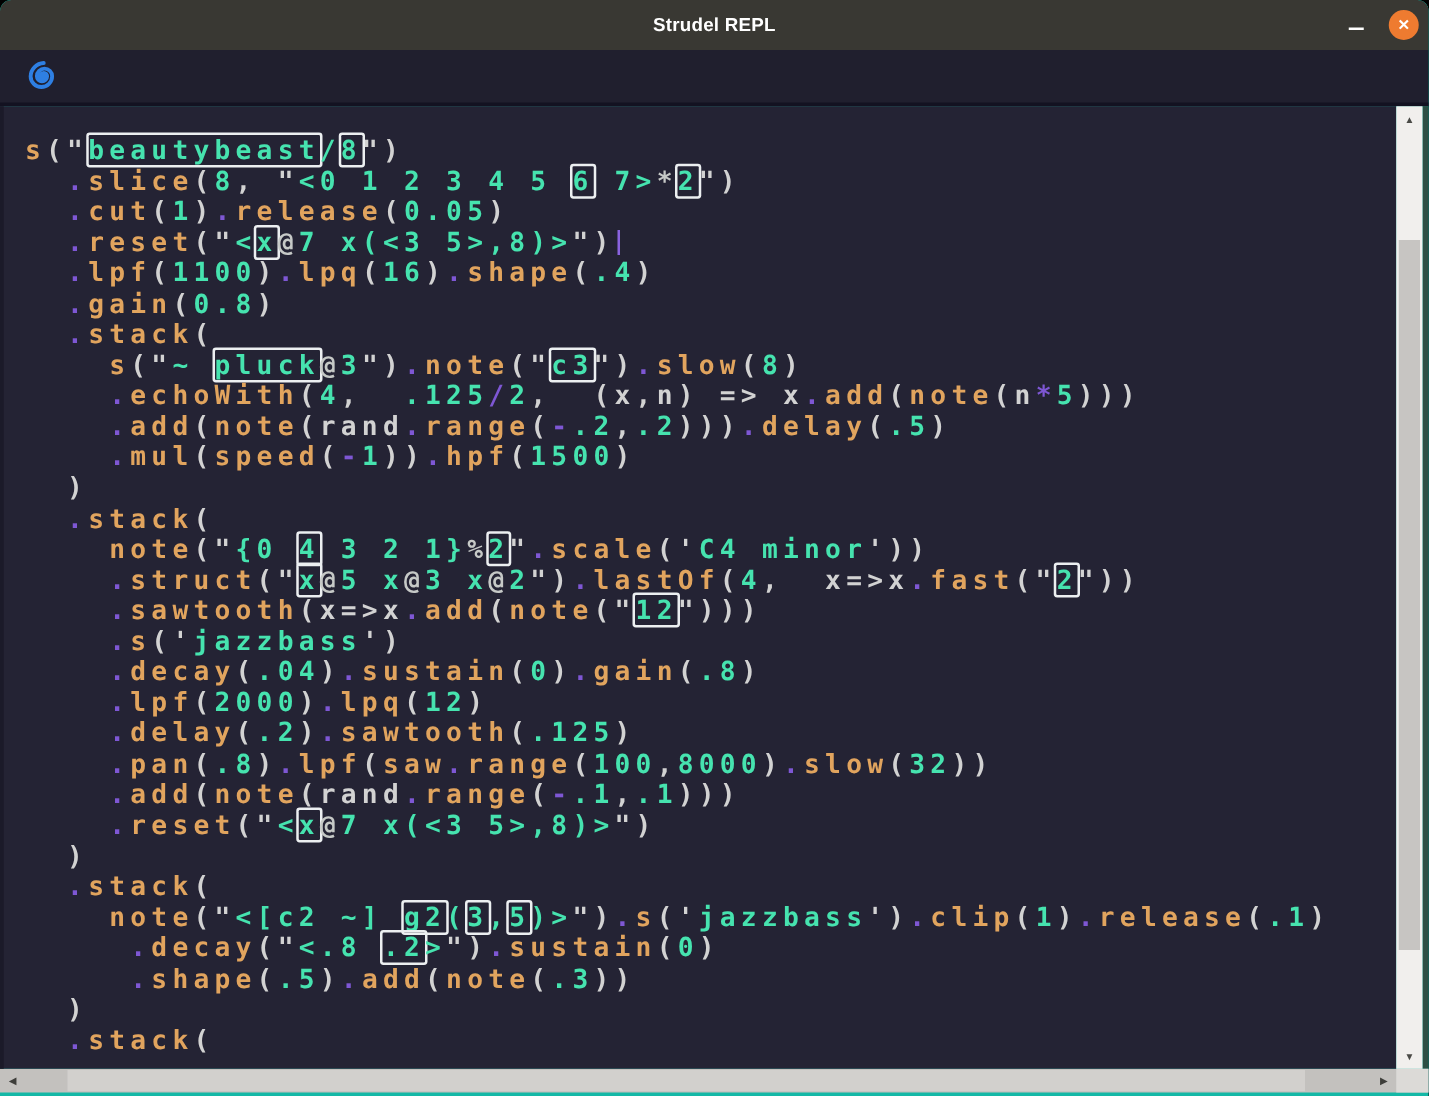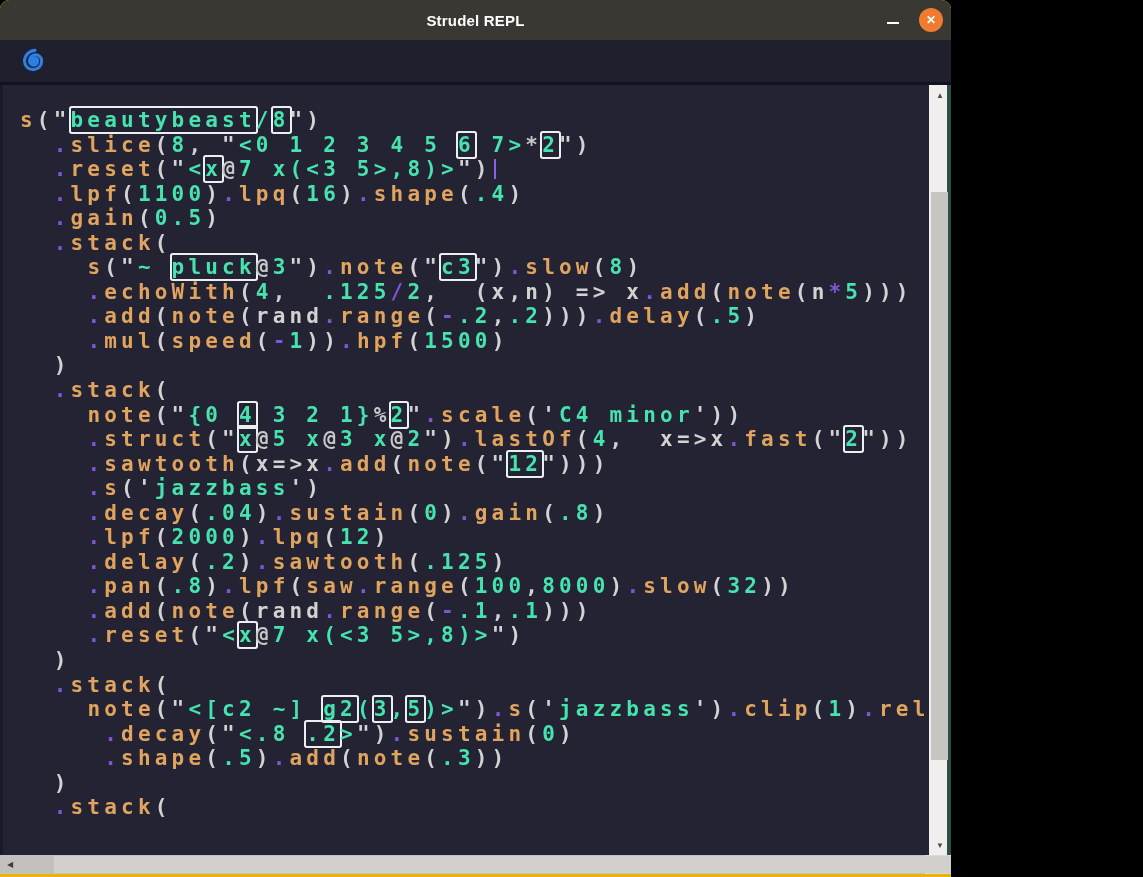--- a/index.html
+++ b/index.html
@@ -1,18 +1,18 @@
 <!DOCTYPE html>
 <html style="--c-fn: #e1a45e; --c-pn: #d2d2d2; --c-op: #7e57d4; --c-st: #46e3af; --c-at: #c6c9c7; --c-box: #eceff1;"><head>
 <meta charset="utf-8">
 <style>
   html,body{margin:0;padding:0;background:#000;}
   #window{
-    position:relative;width:951px;height:877px;overflow:hidden;
-    border-radius:9px 9px 0 0;background:#eab308;
+    position:relative;width:1143px;height:877px;overflow:hidden;
+    border-radius:9px 9px 0 0;background:#14b8a6;
     font-family:"Liberation Sans",sans-serif;
   }
   
   #titlebar{
     height:40px;background:#393833;display:flex;align-items:center;
     border-radius:9px 9px 0 0;position:relative;
   }
   #title{
     position:absolute;left:0;right:0;text-align:center;
     color:#ffffff;font-weight:bold;font-size:15px;letter-spacing:.2px;
@@ -98,23 +98,24 @@
                A 6.1,6.1 0 1 1 21.7,14
                A 8.6,8.6 0 1 1 4.5,14
                A 11,11 0 0 1 15,3.4" fill="none" stroke="#2e7fe3" stroke-width="3.1" stroke-linecap="round"></path>
     </svg>
   </div>
 
   <div id="main">
     <div id="editor">
         <div class="line"><span class="tk-fn">s</span><span class="tk-pn">("</span><span class="tk-st boxed">beautybeast</span><span class="tk-st">/</span><span class="tk-st boxed">8</span><span class="tk-pn">")</span></div>
         <div class="line"><span class="tk-pn">  </span><span class="tk-op">.</span><span class="tk-fn">slice</span><span class="tk-pn">(</span><span class="tk-st">8</span><span class="tk-pn">, "</span><span class="tk-st">&lt;0 1 2 3 4 5 </span><span class="tk-st boxed">6</span><span class="tk-st"> 7&gt;</span><span class="tk-at">*</span><span class="tk-st boxed">2</span><span class="tk-pn">")</span></div>
+        <div class="line"><span class="tk-pn">  </span><span class="tk-op">.</span><span class="tk-fn">cut</span><span class="tk-pn">(</span><span class="tk-st">1</span><span class="tk-pn">)</span><span class="tk-op">.</span><span class="tk-fn">release</span><span class="tk-pn">(</span><span class="tk-st">0.05</span><span class="tk-pn">)</span></div>
         <div class="line"><span class="tk-pn">  </span><span class="tk-op">.</span><span class="tk-fn">reset</span><span class="tk-pn">("</span><span class="tk-st">&lt;</span><span class="tk-st boxed">x</span><span class="tk-at">@</span><span class="tk-st">7 x(&lt;3 5&gt;,8)&gt;</span><span class="tk-pn">")</span><span class="caret"></span></div>
         <div class="line"><span class="tk-pn">  </span><span class="tk-op">.</span><span class="tk-fn">lpf</span><span class="tk-pn">(</span><span class="tk-st">1100</span><span class="tk-pn">)</span><span class="tk-op">.</span><span class="tk-fn">lpq</span><span class="tk-pn">(</span><span class="tk-st">16</span><span class="tk-pn">)</span><span class="tk-op">.</span><span class="tk-fn">shape</span><span class="tk-pn">(</span><span class="tk-st">.4</span><span class="tk-pn">)</span></div>
-        <div class="line"><span class="tk-pn">  </span><span class="tk-op">.</span><span class="tk-fn">gain</span><span class="tk-pn">(</span><span class="tk-st">0.5</span><span class="tk-pn">)</span></div>
+        <div class="line"><span class="tk-pn">  </span><span class="tk-op">.</span><span class="tk-fn">gain</span><span class="tk-pn">(</span><span class="tk-st">0.8</span><span class="tk-pn">)</span></div>
         <div class="line"><span class="tk-pn">  </span><span class="tk-op">.</span><span class="tk-fn">stack</span><span class="tk-pn">(</span></div>
         <div class="line"><span class="tk-pn">    </span><span class="tk-fn">s</span><span class="tk-pn">("</span><span class="tk-st">~ </span><span class="tk-st boxed">pluck</span><span class="tk-at">@</span><span class="tk-st">3</span><span class="tk-pn">")</span><span class="tk-op">.</span><span class="tk-fn">note</span><span class="tk-pn">("</span><span class="tk-st boxed">c3</span><span class="tk-pn">")</span><span class="tk-op">.</span><span class="tk-fn">slow</span><span class="tk-pn">(</span><span class="tk-st">8</span><span class="tk-pn">)</span></div>
         <div class="line"><span class="tk-pn">    </span><span class="tk-op">.</span><span class="tk-fn">echoWith</span><span class="tk-pn">(</span><span class="tk-st">4</span><span class="tk-pn">,  </span><span class="tk-st">.125</span><span class="tk-op">/</span><span class="tk-st">2</span><span class="tk-pn">,  (x,n) =&gt; x</span><span class="tk-op">.</span><span class="tk-fn">add</span><span class="tk-pn">(</span><span class="tk-fn">note</span><span class="tk-pn">(</span><span class="tk-pn">n</span><span class="tk-op">*</span><span class="tk-st">5</span><span class="tk-pn">)))</span></div>
         <div class="line"><span class="tk-pn">    </span><span class="tk-op">.</span><span class="tk-fn">add</span><span class="tk-pn">(</span><span class="tk-fn">note</span><span class="tk-pn">(</span><span class="tk-pn">rand</span><span class="tk-op">.</span><span class="tk-fn">range</span><span class="tk-pn">(</span><span class="tk-op">-</span><span class="tk-st">.2</span><span class="tk-pn">,</span><span class="tk-st">.2</span><span class="tk-pn">)))</span><span class="tk-op">.</span><span class="tk-fn">delay</span><span class="tk-pn">(</span><span class="tk-st">.5</span><span class="tk-pn">)</span></div>
         <div class="line"><span class="tk-pn">    </span><span class="tk-op">.</span><span class="tk-fn">mul</span><span class="tk-pn">(</span><span class="tk-fn">speed</span><span class="tk-pn">(</span><span class="tk-op">-</span><span class="tk-st">1</span><span class="tk-pn">))</span><span class="tk-op">.</span><span class="tk-fn">hpf</span><span class="tk-pn">(</span><span class="tk-st">1500</span><span class="tk-pn">)</span></div>
         <div class="line"><span class="tk-pn">  </span><span class="tk-pn">)</span></div>
         <div class="line"><span class="tk-pn">  </span><span class="tk-op">.</span><span class="tk-fn">stack</span><span class="tk-pn">(</span></div>
         <div class="line"><span class="tk-pn">    </span><span class="tk-fn">note</span><span class="tk-pn">("</span><span class="tk-st">{0 </span><span class="tk-st boxed">4</span><span class="tk-st"> 3 2 1}</span><span class="tk-at">%</span><span class="tk-st boxed">2</span><span class="tk-pn">"</span><span class="tk-op">.</span><span class="tk-fn">scale</span><span class="tk-pn">('</span><span class="tk-st">C4 minor</span><span class="tk-pn">'))</span></div>
         <div class="line"><span class="tk-pn">    </span><span class="tk-op">.</span><span class="tk-fn">struct</span><span class="tk-pn">("</span><span class="tk-st boxed">x</span><span class="tk-at">@</span><span class="tk-st">5 x</span><span class="tk-at">@</span><span class="tk-st">3 x</span><span class="tk-at">@</span><span class="tk-st">2</span><span class="tk-pn">")</span><span class="tk-op">.</span><span class="tk-fn">lastOf</span><span class="tk-pn">(</span><span class="tk-st">4</span><span class="tk-pn">,  x=&gt;x</span><span class="tk-op">.</span><span class="tk-fn">fast</span><span class="tk-pn">("</span><span class="tk-st boxed">2</span><span class="tk-pn">"))</span></div>
         <div class="line"><span class="tk-pn">    </span><span class="tk-op">.</span><span class="tk-fn">sawtooth</span><span class="tk-pn">(x=&gt;x</span><span class="tk-op">.</span><span class="tk-fn">add</span><span class="tk-pn">(</span><span class="tk-fn">note</span><span class="tk-pn">("</span><span class="tk-st boxed">12</span><span class="tk-pn">")))</span></div>

